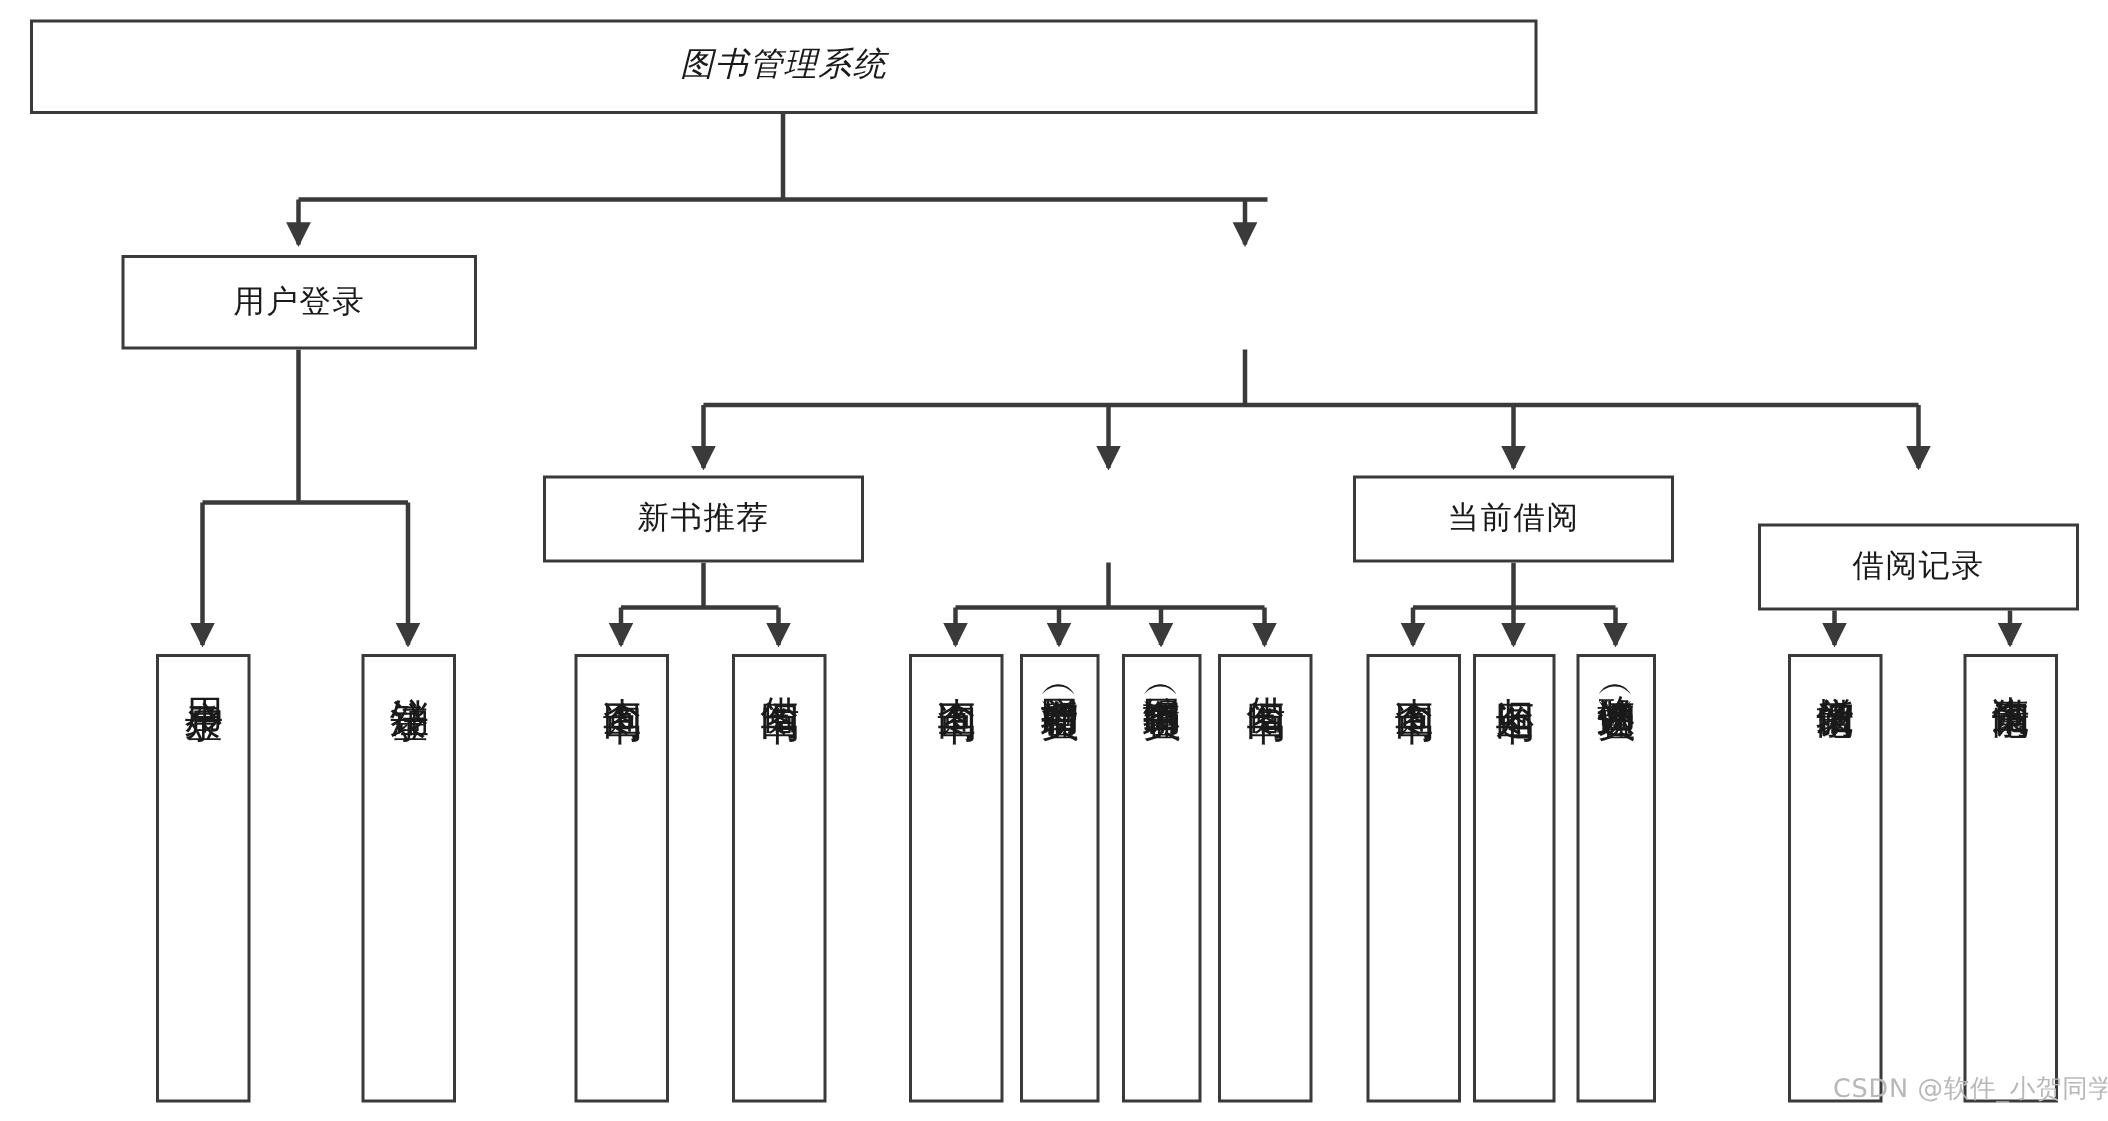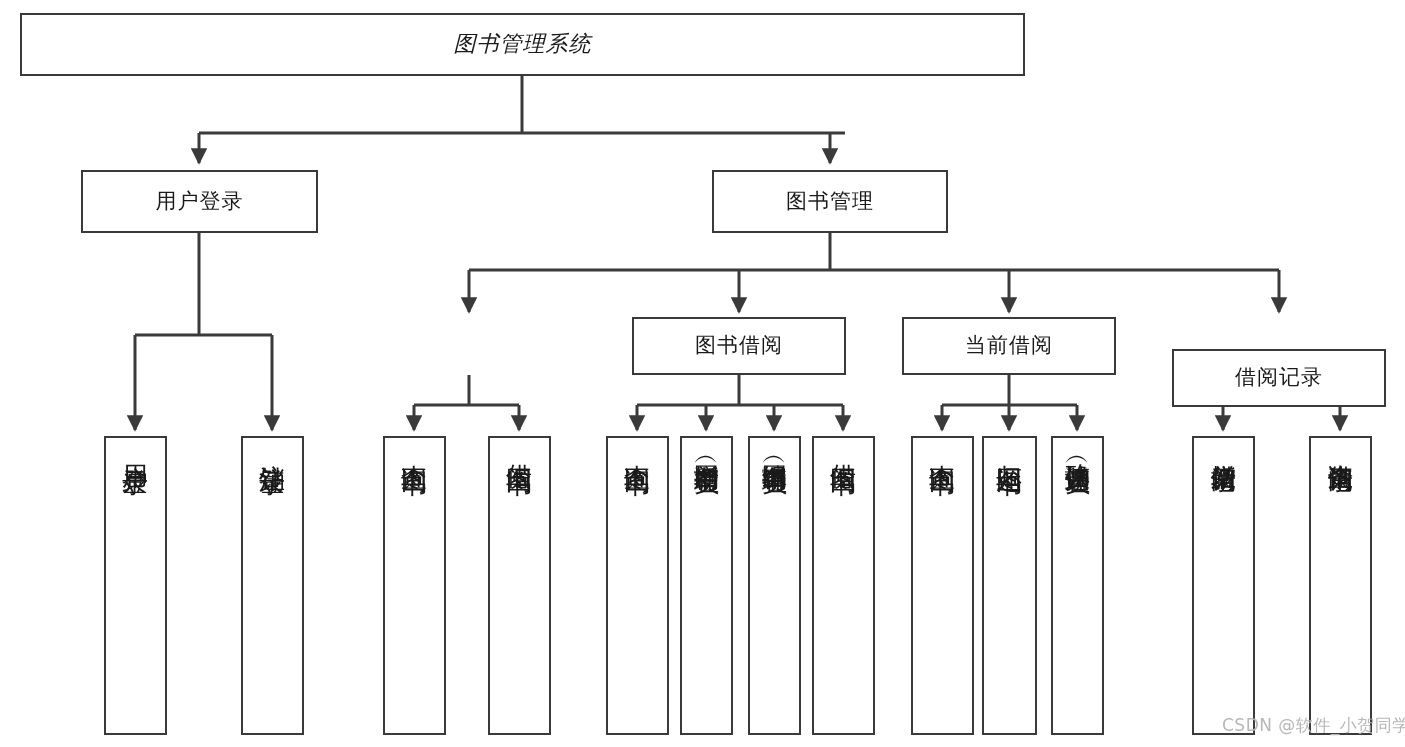--- a/index.html
+++ b/index.html
@@ -131,28 +131,25 @@
   </svg>
 
   <div class="node h root" style="left:20px; top:13px; width:1005px; height:63px;font-style:italic;">
     <span class="label">图书管理系统</span>
   </div>
 
   <div class="node h" style="left:81px; top:170px; width:237px; height:63px;">
     <span class="label">用户登录</span>
   </div>
 
-  <div class="node h" style="left:712px; top:170px; width:236px; height:63px;">
-    <span class="label">图书管理</span>
-  </div>
-
-
-  <div class="node h" style="left:632px; top:317px; width:214px; height:58px;">
-    <span class="label">图书借阅</span>
-  </div>
+
+  <div class="node h" style="left:362px; top:317px; width:214px; height:58px;">
+    <span class="label">新书推荐</span>
+  </div>
+
 
   <div class="node h" style="left:902px; top:317px; width:214px; height:58px;">
     <span class="label">当前借阅</span>
   </div>
 
   <div class="node h" style="left:1172px; top:317px; width:214px; height:58px;margin-top:32px;">
     <span class="label">借阅记录</span>
   </div>
 
   <div class="node v" style="left:104px; top:436px; width:63px; height:299px;">

